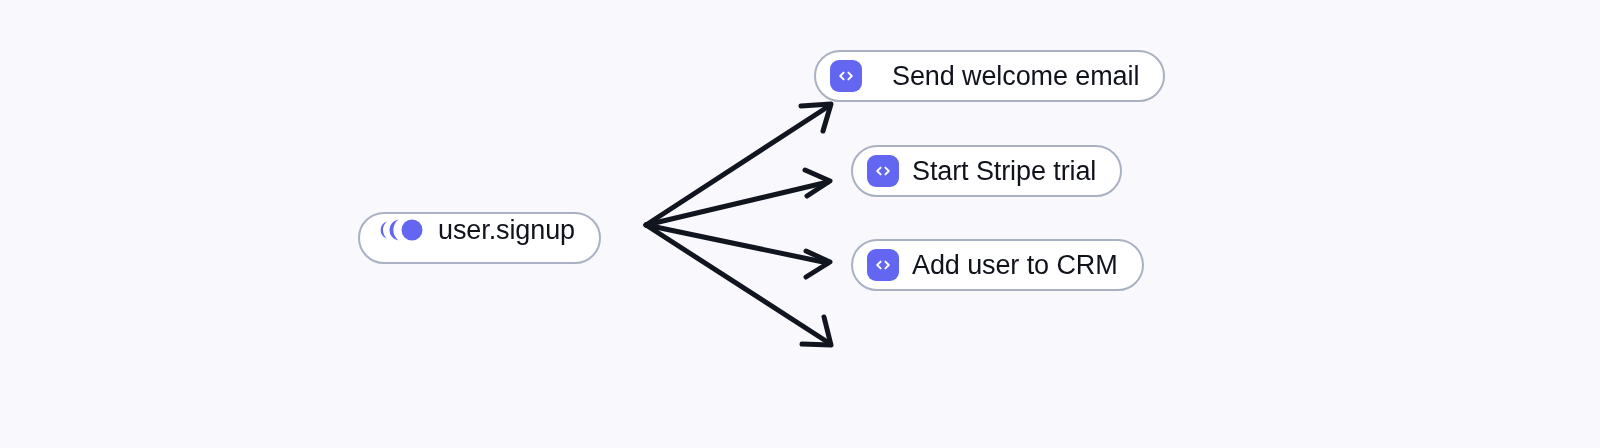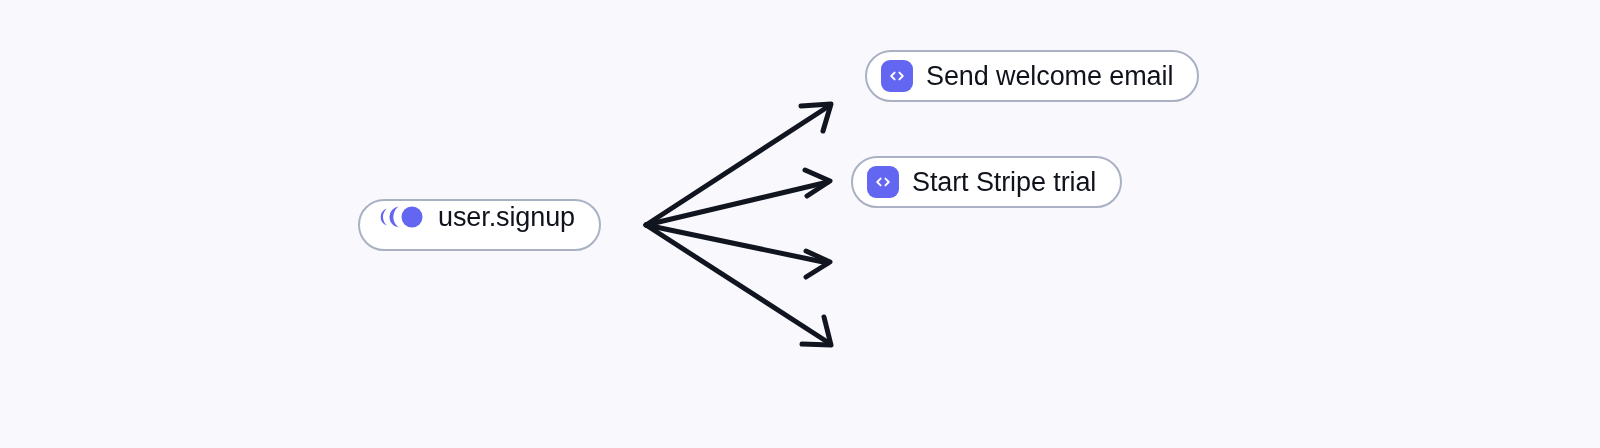--- a/index.html
+++ b/index.html
@@ -44,21 +44,21 @@
   .node-label {
     font-size: 27px;
     line-height: 1;
     color: #10131c;
     letter-spacing: -0.1px;
   }
 
   
   #trigger-node {
     left: 358px;
-    top: 199px;
+    top: 212px;
     padding: 0 24px 16px 20px;
   }
   #trigger-node .node-label { margin-left: 14px; }
 
   .trigger-icon {
     position: relative;
     width: 44px;
     height: 26px;
     flex: 0 0 auto;
   }
@@ -73,22 +73,22 @@
     width: 32px;
     height: 32px;
     border-radius: 9px;
     background: #6366f1;
     display: flex;
     align-items: center;
     justify-content: center;
   }
   .code-badge svg { display: block; }
 
-  #action-node-0 { left: 865px; top: 50px;  }
-  #action-node-1 { left: 851px; top: 156px; align-items: center; }
+  #action-node-0 { left: 814px; top: 50px; gap: 17px;  }
+  #action-node-1 { left: 851px; top: 145px; align-items: center; }
   #action-node-2 { left: 851px; top: 239px; }
   #action-node-3 { left: 851px; top: 333px; }
 </style>
 </head>
 <body>
 
 <div id="canvas">
 
   <svg id="edges-layer" viewBox="0 0 1600 448" width="1600" height="448" aria-hidden="true">
     <g fill="none" stroke="#111520" stroke-width="5" stroke-linecap="round" stroke-linejoin="round">
@@ -140,15 +140,24 @@
   <div class="node action-node" id="action-node-1">
     <span class="code-badge">
       <svg width="20" height="20" viewBox="0 0 20 20" fill="none" stroke="#ffffff" stroke-width="1.9" stroke-linecap="round" stroke-linejoin="round">
         <polyline points="7.6,6.6 4.2,10 7.6,13.4"></polyline>
         <polyline points="12.4,6.6 15.8,10 12.4,13.4"></polyline>
       </svg>
     </span>
     <span class="node-label">Start Stripe trial</span>
   </div>
 
+  <div class="node action-node" id="action-node-2">
+    <span class="code-badge">
+      <svg width="20" height="20" viewBox="0 0 20 20" fill="none" stroke="#ffffff" stroke-width="1.9" stroke-linecap="round" stroke-linejoin="round">
+        <polyline points="7.6,6.6 4.2,10 7.6,13.4"></polyline>
+        <polyline points="12.4,6.6 15.8,10 12.4,13.4"></polyline>
+      </svg>
+    </span>
+    <span class="node-label">Add user to CRM</span>
+  </div>
 
 
 </div>
 
 </body></html>

